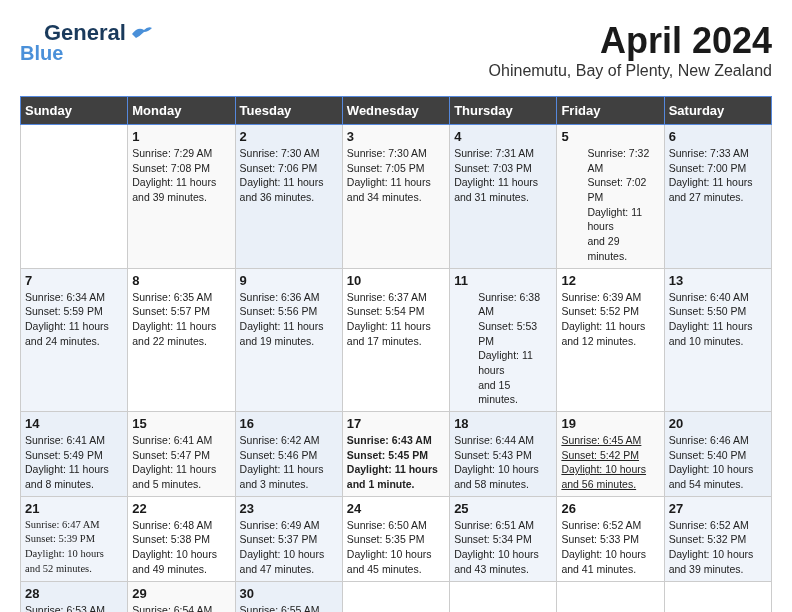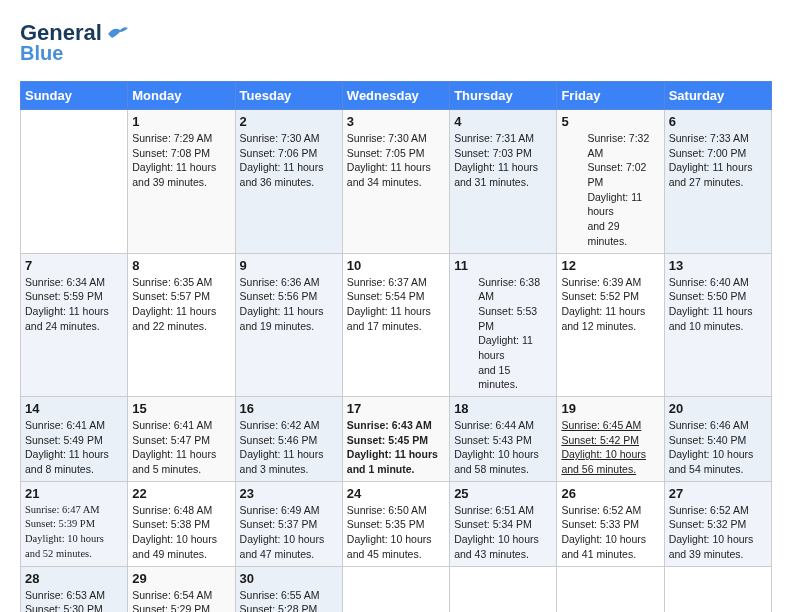--- a/index.html
+++ b/index.html
@@ -32,21 +32,21 @@
     .subtitle {
       font-size: 16px;
       color: #333;
     }
     table {
       width: 100%;
       border-collapse: collapse;
       font-size: 11px;
     }
     thead tr th {
-      background-color: #3b82f6;
+      background-color: #404040;
       color: #fff;
       padding: 6px 4px;
       text-align: left;
       font-size: 13px;
       font-weight: bold;
       border: 1px solid #5588dd;
     }
     tbody tr td {
       border: 1px solid #ccc;
       padding: 4px 4px;
@@ -79,28 +79,30 @@
     .empty-cell {
       background: #fff !important;
     }
   </style>
 </head>
 <body>
 
 <div class="header">
   <div class="logo">
     <div style="display:flex;align-items:center;gap:2px;">
-      <span style="font-size:22px;font-weight:bold;color:#1a3a5c;">General</span>
+      <span style="font-size:22px;font-weight:bold;color:#1a3a5c;margin-left:24px;">General</span>
       <svg width="22" height="18" viewBox="0 0 22 18" style="margin-left:2px;">
         <path d="M2,10 Q8,2 14,6 Q18,2 22,4 Q18,8 14,8 Q10,12 6,14 Z" fill="#4a90d9"></path>
       </svg>
     </div>
     <span style="font-size:20px;font-weight:bold;color:#4a90d9;margin-top:-4px;">Blue</span>
   </div>
   <div class="title-block">
+    <div class="month-title">April 2024</div>
+    <div class="subtitle">Ohinemutu, Bay of Plenty, New Zealand</div>
   </div>
 </div>
 
 <table>
   <thead>
     <tr>
     <th>Sunday</th>
         <th>Monday</th>
         <th>Tuesday</th>
         <th>Wednesday</th>

